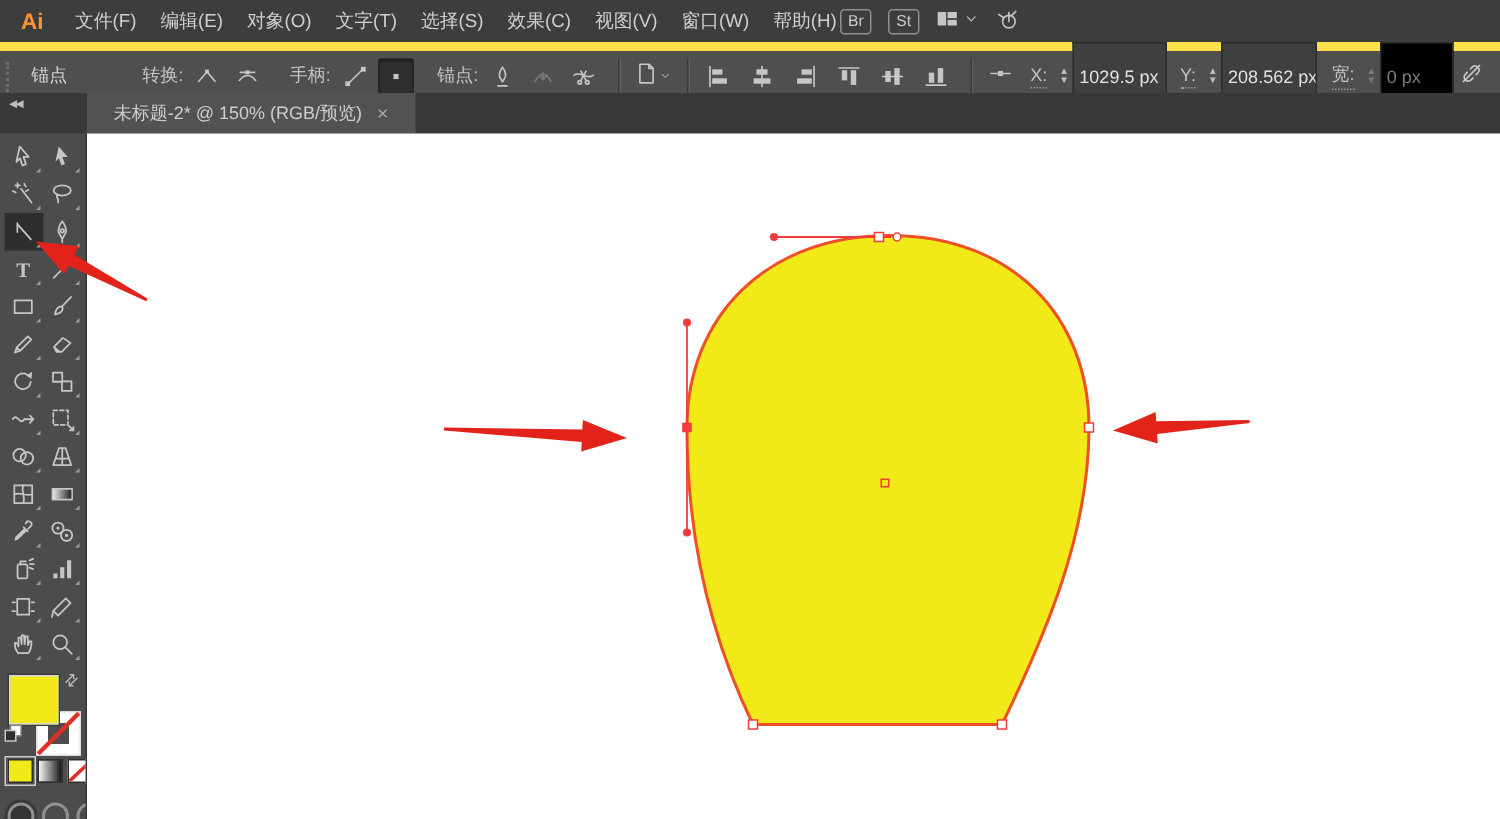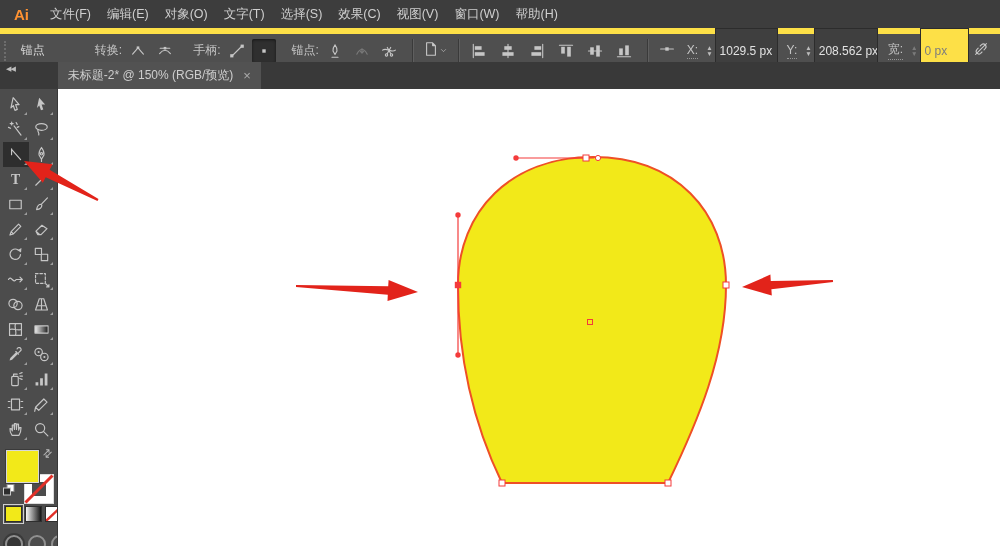--- a/index.html
+++ b/index.html
@@ -25,26 +25,26 @@
   .btn-group{display:flex;align-items:center;gap:3px;margin-right:4px}
   .icon-btn{width:24px;height:24px;display:flex;align-items:center;justify-content:center;border-radius:2px}
   .icon-btn.pressed{background:#2f2f2f;box-shadow:inset 0 1px 3px rgba(0,0,0,.55)}
   .icon-btn.disabled{opacity:.35}
   .sep{width:1px;height:24px;background:#3a3a3a;border-right:1px solid #5f5f5f;margin:0 7px}
   .stepper{display:flex;flex-direction:column;justify-content:center;margin:0 2px 0 4px;line-height:6px}
   .stepper span{font-size:6.5px;color:#bdbdbd}
   .stepper.disabled{opacity:.4}
   .field{height:19px;background:#3f3f3f;border:1px solid #2c2c2c;border-bottom-color:#5d5d5d;
          color:#e2e2e2;font-size:12px;display:flex;align-items:center;padding:12px 4px;overflow:hidden}
-  .field.disabled{color:#7d7d7d;background:#fde047}
+  .field.disabled{color:#7d7d7d;background:#000000}
   .ul-dot{border-bottom:1px dotted #969696;padding-bottom:1px}
   
   .tabbar{position:absolute;top:62px;left:0;right:0;height:27px;background:#393939;display:flex;align-items:stretch}
   .collapse{align-self:flex-start;margin:3px 0 0 6px;color:#bdbdbd;font-size:7px;letter-spacing:-1px}
-  .tab{margin-left:43px;background:#525252;display:flex;align-items:center;padding:0 10px;
+  .tab{margin-left:43px;background:#525252;display:flex;align-items:center;padding:0 18px;
        color:#cecece;font-size:12px;gap:10px}
   .tab-close{color:#ababab;font-size:13px;line-height:1}
   
   .toolbar{position:absolute;top:89px;left:0;width:57px;bottom:0;background:#4c4c4c;
            border-right:1px solid #383838;overflow:hidden}
   #tool-grid{display:grid;grid-template-columns:26px 26px;grid-auto-rows:25px;justify-content:center;padding-top:3px}
   .tool{display:flex;align-items:center;justify-content:center;position:relative}
   .tool.active{background:#2e2e2e}
   .tool .fly{position:absolute;right:2px;bottom:2px;width:0;height:0;
              border-left:3px solid transparent;border-bottom:3px solid #9d9d9d}
@@ -88,20 +88,39 @@
         <span class="menu-item">文件(F)</span>
         <span class="menu-item">编辑(E)</span>
         <span class="menu-item">对象(O)</span>
         <span class="menu-item">文字(T)</span>
         <span class="menu-item">选择(S)</span>
         <span class="menu-item">效果(C)</span>
         <span class="menu-item">视图(V)</span>
         <span class="menu-item">窗口(W)</span>
         <span class="menu-item">帮助(H)</span>
       </nav>
+    <div class="appbar-right">
+      <button class="mini-btn">Br</button>
+      <button class="mini-btn">St</button>
+      <span class="ws-wrap">
+        <span><svg class="ic" viewBox="0 0 16 16" width="15" height="15">
+              <rect class="f" x="1.2" y="3.2" width="6" height="9.6"></rect>
+              <rect class="f" x="8.2" y="3.2" width="6.6" height="4.4"></rect>
+              <rect class="f" x="8.2" y="8.8" width="6.6" height="4"></rect>
+            </svg></span>
+        <span><svg class="ic" viewBox="0 0 16 16" width="11" height="11">
+              <path d="M4.2 6.2 L8 10 L11.8 6.2"></path>
+            </svg></span>
+      </span>
+      <span><svg class="ic" viewBox="0 0 16 16" width="16" height="16">
+            <circle cx="8.6" cy="9.4" r="4.2"></circle>
+            <path d="M8.6 3.4 V9.4"></path>
+            <path d="M1.8 4.6 L5 6.8 M13.2 2.6 L10.4 5.4"></path>
+          </svg></span>
+    </div>
   </header>
 
   <div class="controlbar">
     <span class="grip"></span>
     <span class="cb-label ctx-label">锚点</span>
     <span class="cb-label" style="margin-left:46px">转换:</span>
     <span class="btn-group" id="grp-convert">
         <span class="icon-btn">
           <svg class="ic" viewBox="0 0 16 16" width="16" height="16">
             <path d="M2.6 11.2 L8 4.8 L13.4 11.2"></path>

